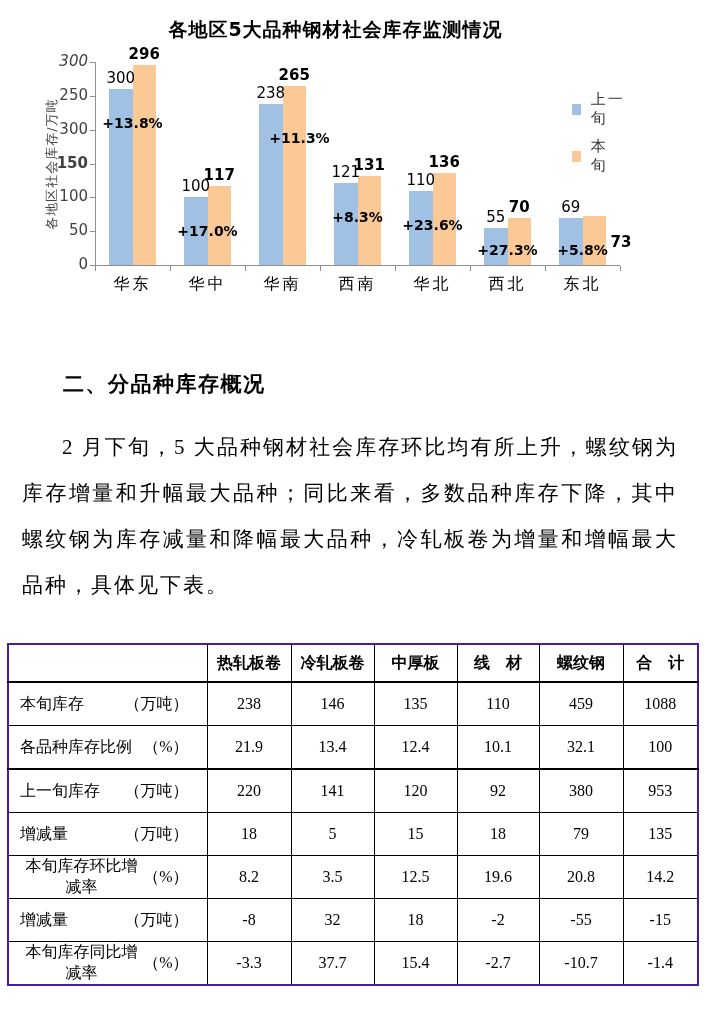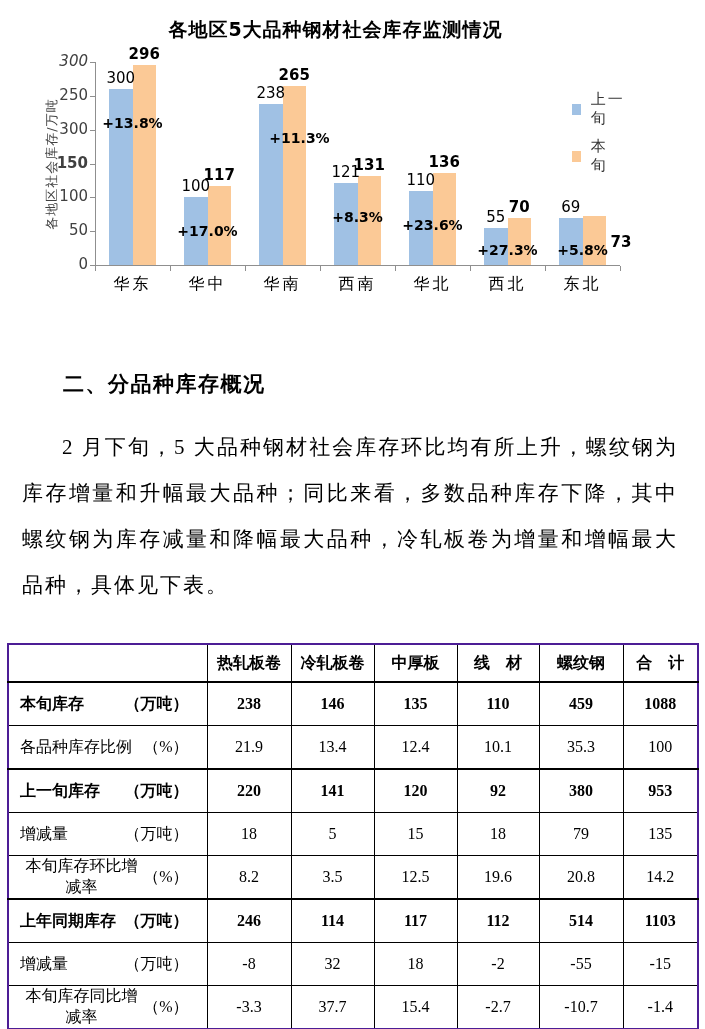--- a/index.html
+++ b/index.html
@@ -36,21 +36,21 @@
                   text-align:justify;text-indent:40px;}
 
   
   .inv-table{position:absolute;left:7px;top:643px;width:690px;
              border-collapse:collapse;table-layout:fixed;
              font-size:16px;}
   .inv-table th,.inv-table td{border:1px solid #000;text-align:center;padding:0;
                               height:42px;font-weight:normal;}
   .inv-table thead th{height:36px;font-weight:bold;border-bottom-width:2px;}
   .inv-table{border:2px solid #4c1d95;}
-  .inv-table tr.bold-row td{font-weight:bold;border-top-width:2px;}
+  .inv-table tr.bold-row td{font-weight:normal;border-top-width:2px;}
   .lblwrap{display:flex;justify-content:space-between;align-items:center;
            padding:0 18px 0 11px;}
 </style>
 </head>
 <body>
 
 <div class="page">
 
   <div class="chart">
     <div class="chart-title">各地区5大品种钢材社会库存监测情况</div>
@@ -179,21 +179,21 @@
           <td>
             <div class="lblwrap">
               <span>各品种库存比例</span>
               <span>（%）</span>
             </div>
           </td>
           <td>21.9</td>
           <td>13.4</td>
           <td>12.4</td>
           <td>10.1</td>
-          <td>35.3</td>
+          <td>32.1</td>
           <td>100</td>
         </tr>
         <tr class="bold-row">
           <td>
             <div class="lblwrap">
               <span>上一旬库存</span>
               <span>（万吨）</span>
             </div>
           </td>
           <td>220</td>
@@ -224,34 +224,20 @@
               <span>（%）</span>
             </div>
           </td>
           <td>8.2</td>
           <td>3.5</td>
           <td>12.5</td>
           <td>19.6</td>
           <td>20.8</td>
           <td>14.2</td>
         </tr>
-        <tr class="bold-row">
-          <td>
-            <div class="lblwrap">
-              <span>上年同期库存</span>
-              <span>（万吨）</span>
-            </div>
-          </td>
-          <td>246</td>
-          <td>114</td>
-          <td>117</td>
-          <td>112</td>
-          <td>514</td>
-          <td>1103</td>
-        </tr>
         <tr>
           <td>
             <div class="lblwrap">
               <span>增减量</span>
               <span>（万吨）</span>
             </div>
           </td>
           <td>-8</td>
           <td>32</td>
           <td>18</td>

